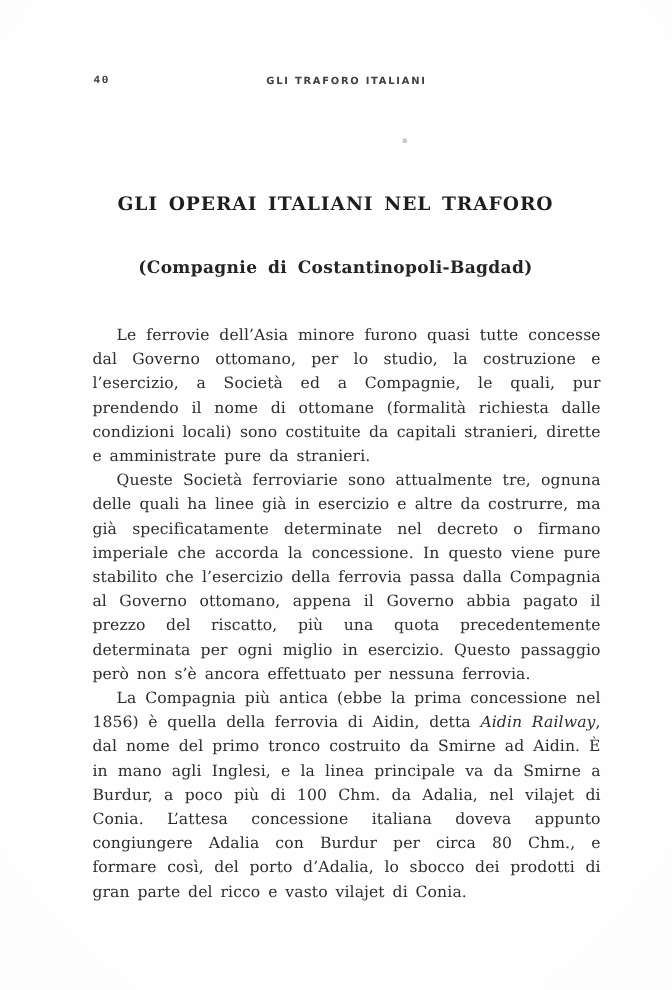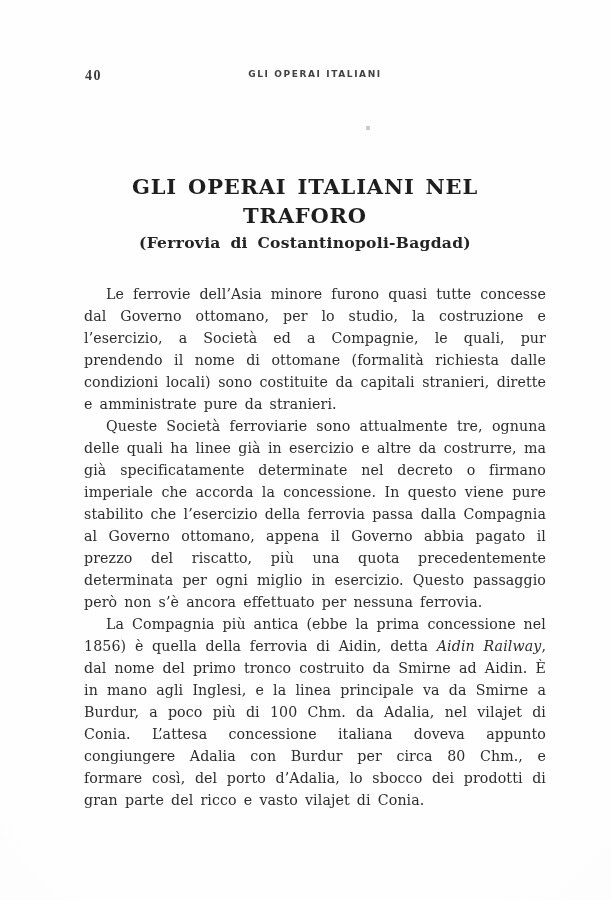--- a/index.html
+++ b/index.html
@@ -23,23 +23,23 @@
     position: absolute;
     top: 66px;
     left: 84px;
     width: 462px;
     height: 16px;
   }
   .page-num {
     position: absolute;
     left: 1px;
     top: 2px;
-    font-family: Liberation Serif, serif;
+    font-family: Liberation Mono, monospace;
     font-weight: bold;
-    font-size: 14px;
+    font-size: 10px;
     letter-spacing: 1.5px;
     color: #3b3b3b;
   }
   .head-center {
     display: block;
     text-align: center;
     font-family: "DejaVu Sans", sans-serif;
     font-weight: bold;
     font-size: 9px;
     letter-spacing: 1.6px;
@@ -58,21 +58,21 @@
     border-radius: 1px;
   }
   
   .article-title {
     position: absolute;
     top: 172px;
     left: 74px;
     width: 462px;
     text-align: center;
     font-weight: bold;
-    font-size: 21px;
+    font-size: 17px;
     line-height: 29px;
     letter-spacing: 0.8px;
     color: #1e1e1e;
     margin: 0;
     word-spacing: 3px;
   }
   .article-subtitle {
     position: absolute;
     top: 233px;
     left: 74px;
@@ -81,21 +81,21 @@
     font-weight: bold;
     font-size: 15.5px;
     letter-spacing: 0.3px;
     word-spacing: 4px;
     color: #242424;
     margin: 0;
   }
   
   .article-body {
     position: absolute;
-    top: 283px;
+    top: 294px;
     left: 84px;
     width: 462px;
     font-size: 14.2px;
     line-height: 22px;
     text-align: justify;
     color: #2c2c2c;
     letter-spacing: 0.1px;
     word-spacing: 2.5px;
   }
   .article-body p {
@@ -106,30 +106,30 @@
     font-style: italic;
   }
 </style>
 </head>
 <body>
 
 <div class="scan-page">
 
   <div class="running-head">
     <span class="page-num">40</span>
-    <span class="head-center">GLI OPERAI ITALIANI</span>
+    <span class="head-center">GLI TRAFORO ITALIANI</span>
   </div>
 
   <div class="speck"></div>
 
   <h1 class="article-title">
     <span>GLI OPERAI ITALIANI NEL TRAFORO</span><br>
   </h1>
 
-  <h2 class="article-subtitle">(Ferrovia di Costantinopoli-Bagdad)</h2>
+  <h2 class="article-subtitle">(Compagnie di Costantinopoli-Bagdad)</h2>
 
   <div class="article-body">
       <p><span>Le ferrovie dell’Asia minore furono quasi tutte concesse dal Governo ottomano, per lo studio, la costruzione e l’esercizio, a Società ed a Compagnie, le quali, pur prendendo il nome di ottomane (formalità richiesta dalle condizioni locali) sono costituite da capitali stranieri, dirette e amministrate pure da stranieri.</span></p>
       <p><span>Queste Società ferroviarie sono attualmente tre, ognuna delle quali ha linee già in esercizio e altre da costrurre, ma già specificatamente determinate nel decreto o firmano imperiale che accorda la concessione. In questo viene pure stabilito che l’esercizio della ferrovia passa dalla Compagnia al Governo ottomano, appena il Governo abbia pagato il prezzo del riscatto, più una quota precedentemente determinata per ogni miglio in esercizio. Questo passaggio però non s’è ancora effettuato per nessuna ferrovia.</span></p>
       <p><span>La Compagnia più antica (ebbe la prima concessione nel 1856) è quella della ferrovia di Aidin, detta </span><em>Aidin Railway</em><span>, dal nome del primo tronco costruito da Smirne ad Aidin. È in mano agli Inglesi, e la linea principale va da Smirne a Burdur, a poco più di 100 Chm. da Adalia, nel vilajet di Conia. L’attesa concessione italiana doveva appunto congiungere Adalia con Burdur per circa 80 Chm., e formare così, del porto d’Adalia, lo sbocco dei prodotti di gran parte del ricco e vasto vilajet di Conia.</span></p>
     </div>
 
 </div>
 
 </body></html>

